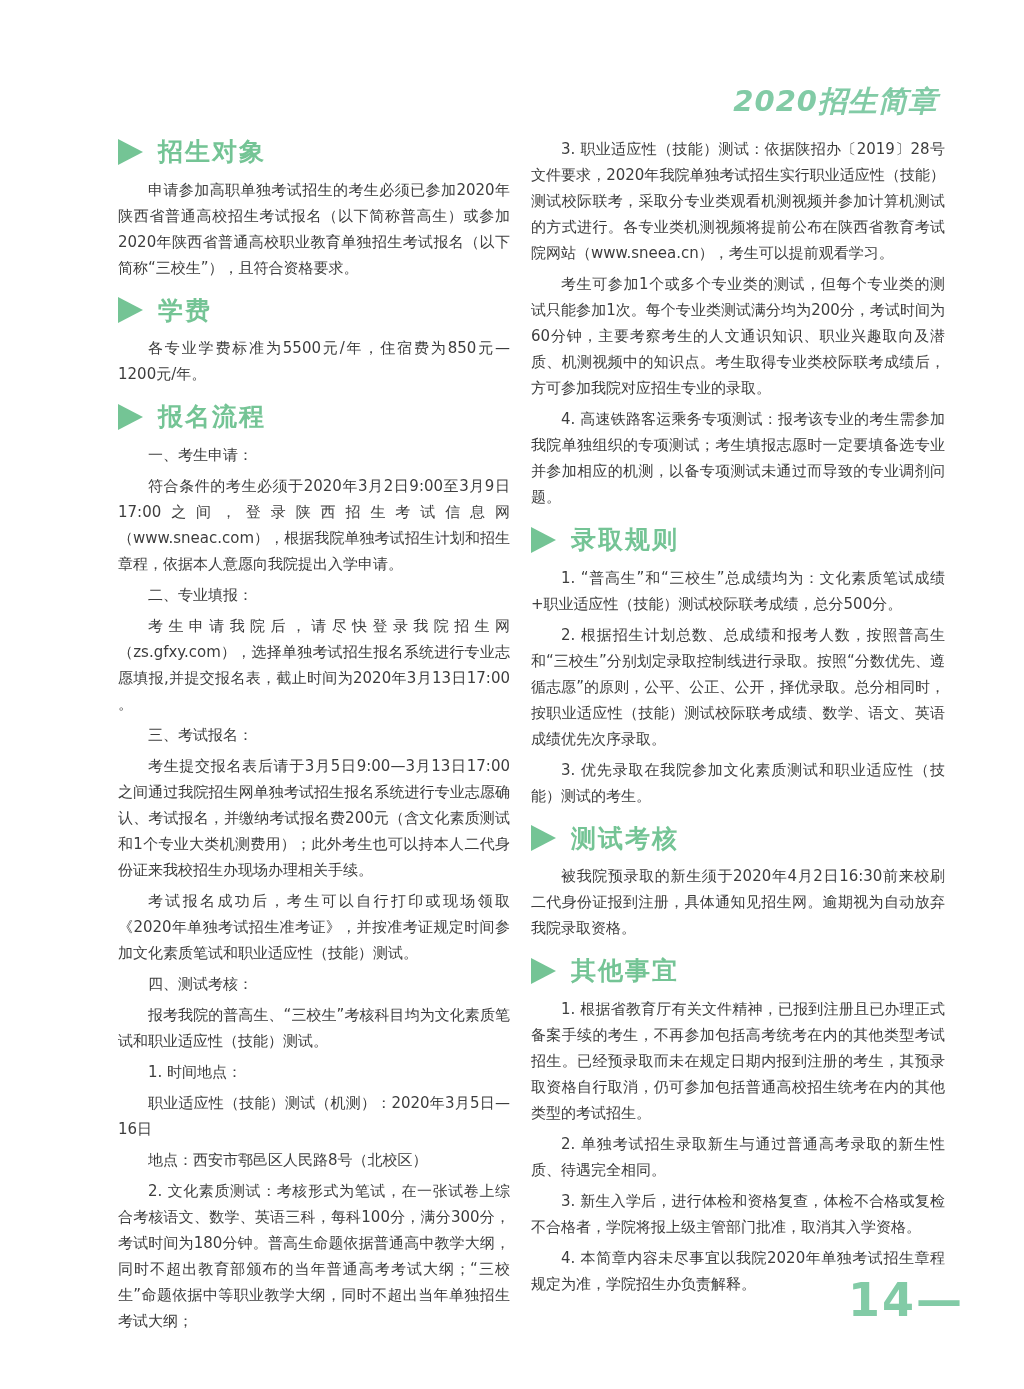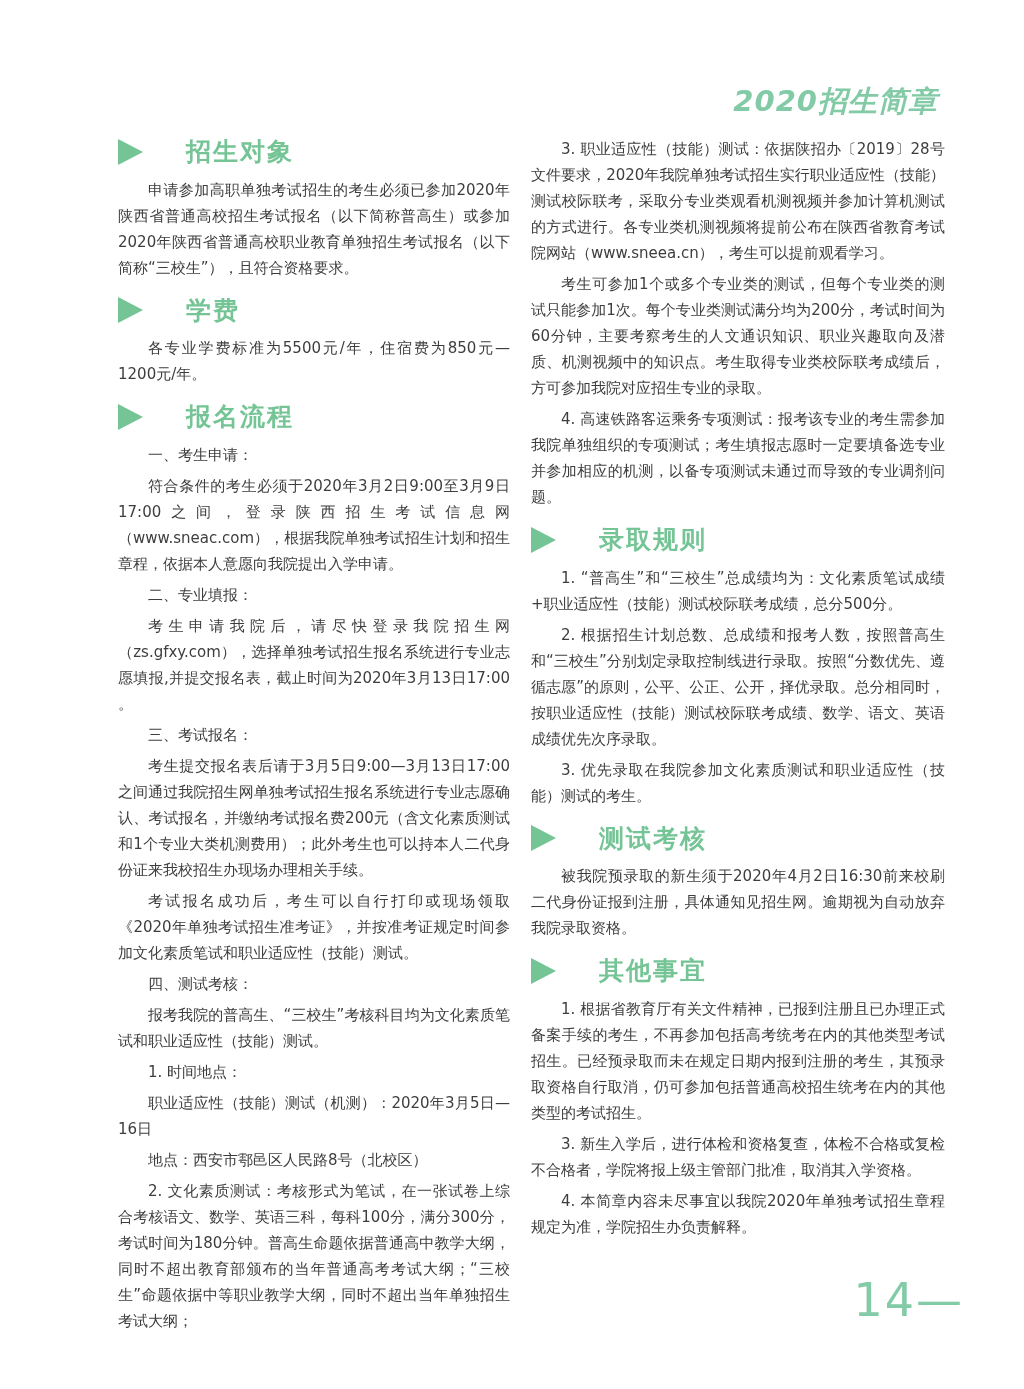--- a/index.html
+++ b/index.html
@@ -30,21 +30,20 @@
     position: absolute;
     top: 136px;
   }
   .left-col  { left: 118px; width: 392px; }
   .right-col { left: 531px; width: 414px; }
 
   .sec-header {
     display: flex;
     align-items: center;
     margin: 16px 0 11px 0;
-    gap: 28px;
   }
   .col > .sec-header:first-child { margin-top: 2px; }
   .tri {
     width: 0;
     height: 0;
     border-left: 25px solid var(--accent, #74c495);
     border-top: 13px solid transparent;
     border-bottom: 13px solid transparent;
     margin-right: 15px;
     flex: 0 0 auto;
@@ -62,21 +61,21 @@
     text-align: justify;
     text-indent: 2em;
     margin: 0 0 5px 0;
     color: var(--text, #3d3d3d);
   }
   .page-number {
     position: absolute;
     right: 60px;
     bottom: 62px;
     font-size: 46px;
-    font-weight: 400;
+    font-weight: 700;
     color: var(--logo, #7fcaa4);
     letter-spacing: 2px;
   }
 </style>
 </head>
 <body>
 
 <div class="page">
 
   <div class="logo">2020招生简章</div>
@@ -133,20 +132,21 @@
       <span class="tri"></span>
       <span class="sec-title">测试考核</span>
     </div>
     <p class="para">被我院预录取的新生须于2020年4月2日16:30前来校刷二代身份证报到注册，具体通知见招生网。逾期视为自动放弃我院录取资格。</p>
 
     <div class="sec-header">
       <span class="tri"></span>
       <span class="sec-title">其他事宜</span>
     </div>
     <p class="para">1. 根据省教育厅有关文件精神，已报到注册且已办理正式备案手续的考生，不再参加包括高考统考在内的其他类型考试招生。已经预录取而未在规定日期内报到注册的考生，其预录取资格自行取消，仍可参加包括普通高校招生统考在内的其他类型的考试招生。</p>
+    <p class="para">2. 单独考试招生录取新生与通过普通高考录取的新生性质、待遇完全相同。</p>
     <p class="para">3. 新生入学后，进行体检和资格复查，体检不合格或复检不合格者，学院将报上级主管部门批准，取消其入学资格。</p>
     <p class="para">4. 本简章内容未尽事宜以我院2020年单独考试招生章程规定为准，学院招生办负责解释。</p>
 
   </div>
 
   <div class="page-number">14—</div>
 
 </div>
 
 </body></html>

